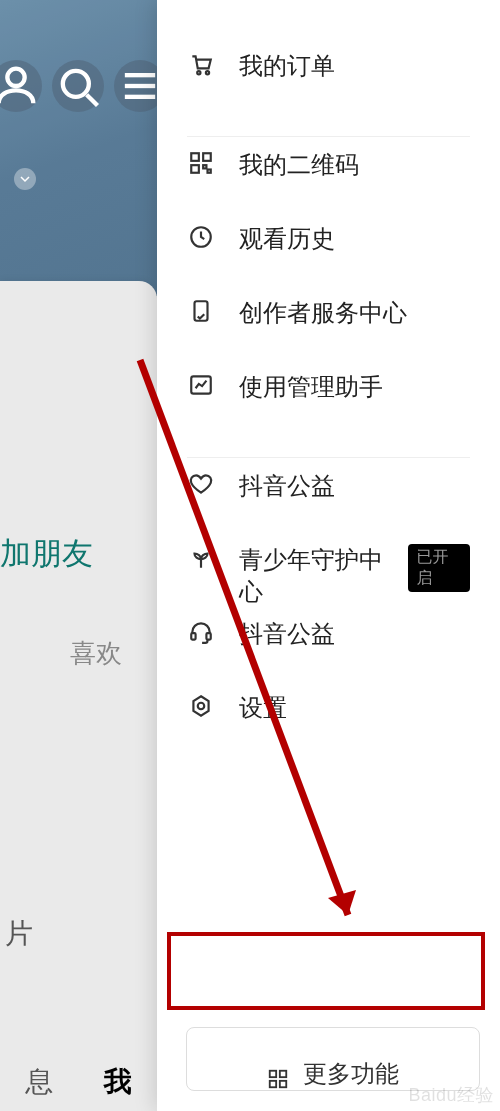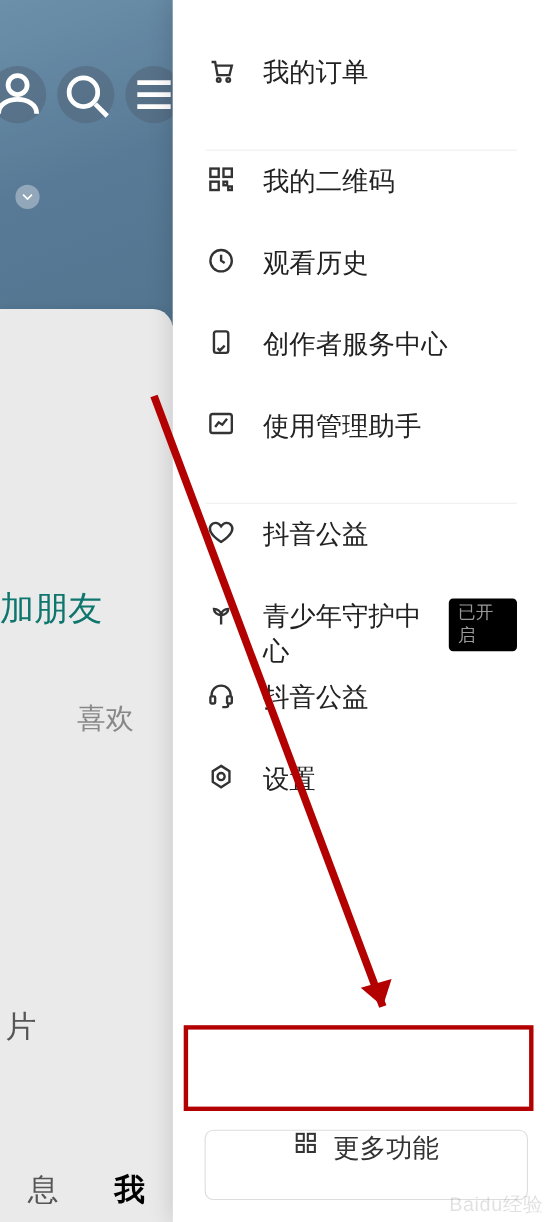--- a/index.html
+++ b/index.html
@@ -52,21 +52,21 @@
     padding: 3px 8px; border-radius: 4px;
   }
   .highlight-box {
     position: absolute; left: 167px; top: 932px; width: 318px; height: 78px;
     border: 4px solid #b30000; pointer-events: none;
   }
   .arrow-svg { position: absolute; left: 130px; top: 350px; width: 250px; height: 600px; pointer-events: none; }
   .more-btn {
     position: absolute; left: 186px; bottom: 20px; width: 294px; height: 64px;
     border: 1px solid #ddd; border-radius: 8px; background: #fff;
-    display: flex; align-items: flex-start; justify-content: center; gap: 14px;
+    display: flex; align-items: flex-end; justify-content: center; gap: 14px;
     font-size: 24px; color: #333; margin-top: 38px;
   }
   .more-btn svg { width: 22px; height: 22px; stroke:#333; stroke-width:2; fill:none;}
   .watermark { position:absolute; right:6px; bottom:4px; font-size:18px; color:rgba(0,0,0,0.12); letter-spacing:0.5px;}
 </style>
 </head>
 <body>
 
 <div class="bg-app">
   <div class="bg-header"></div>

